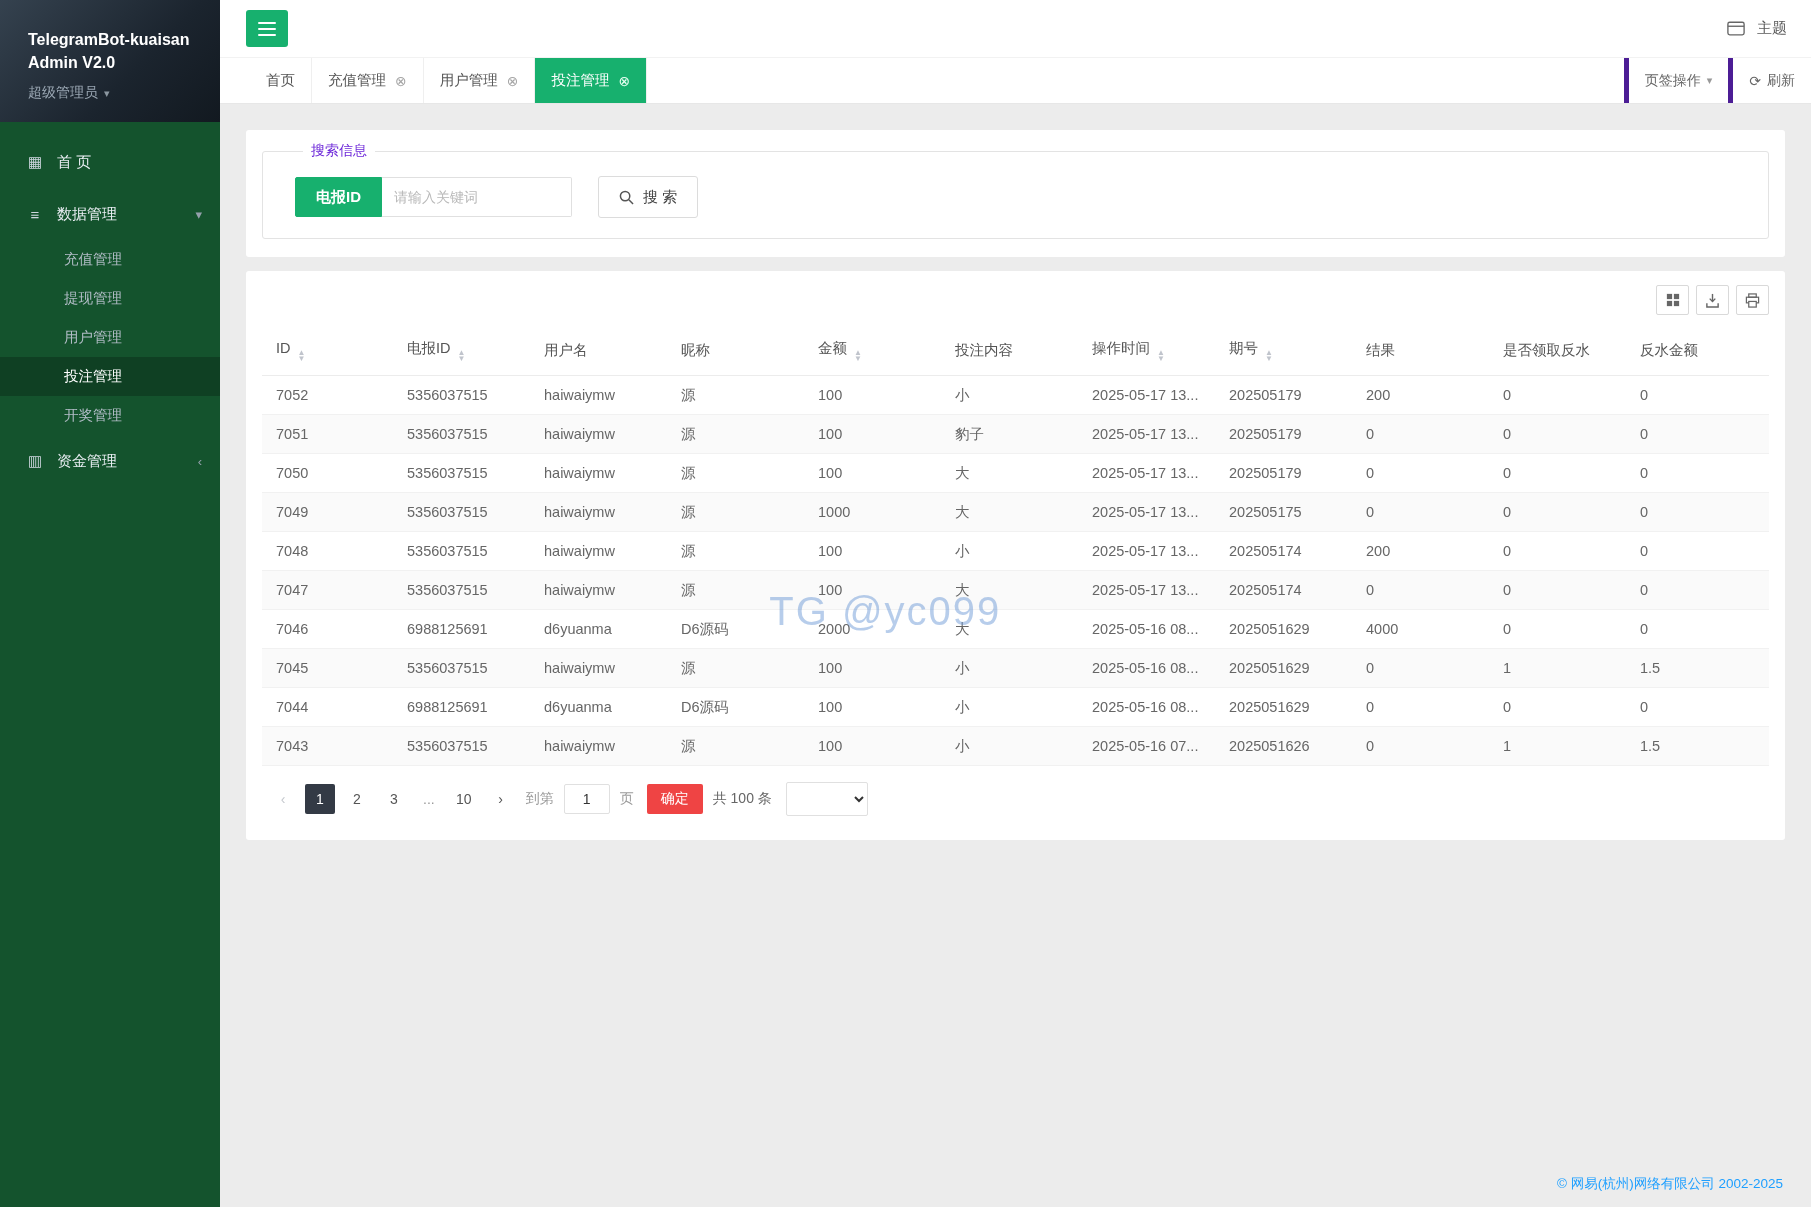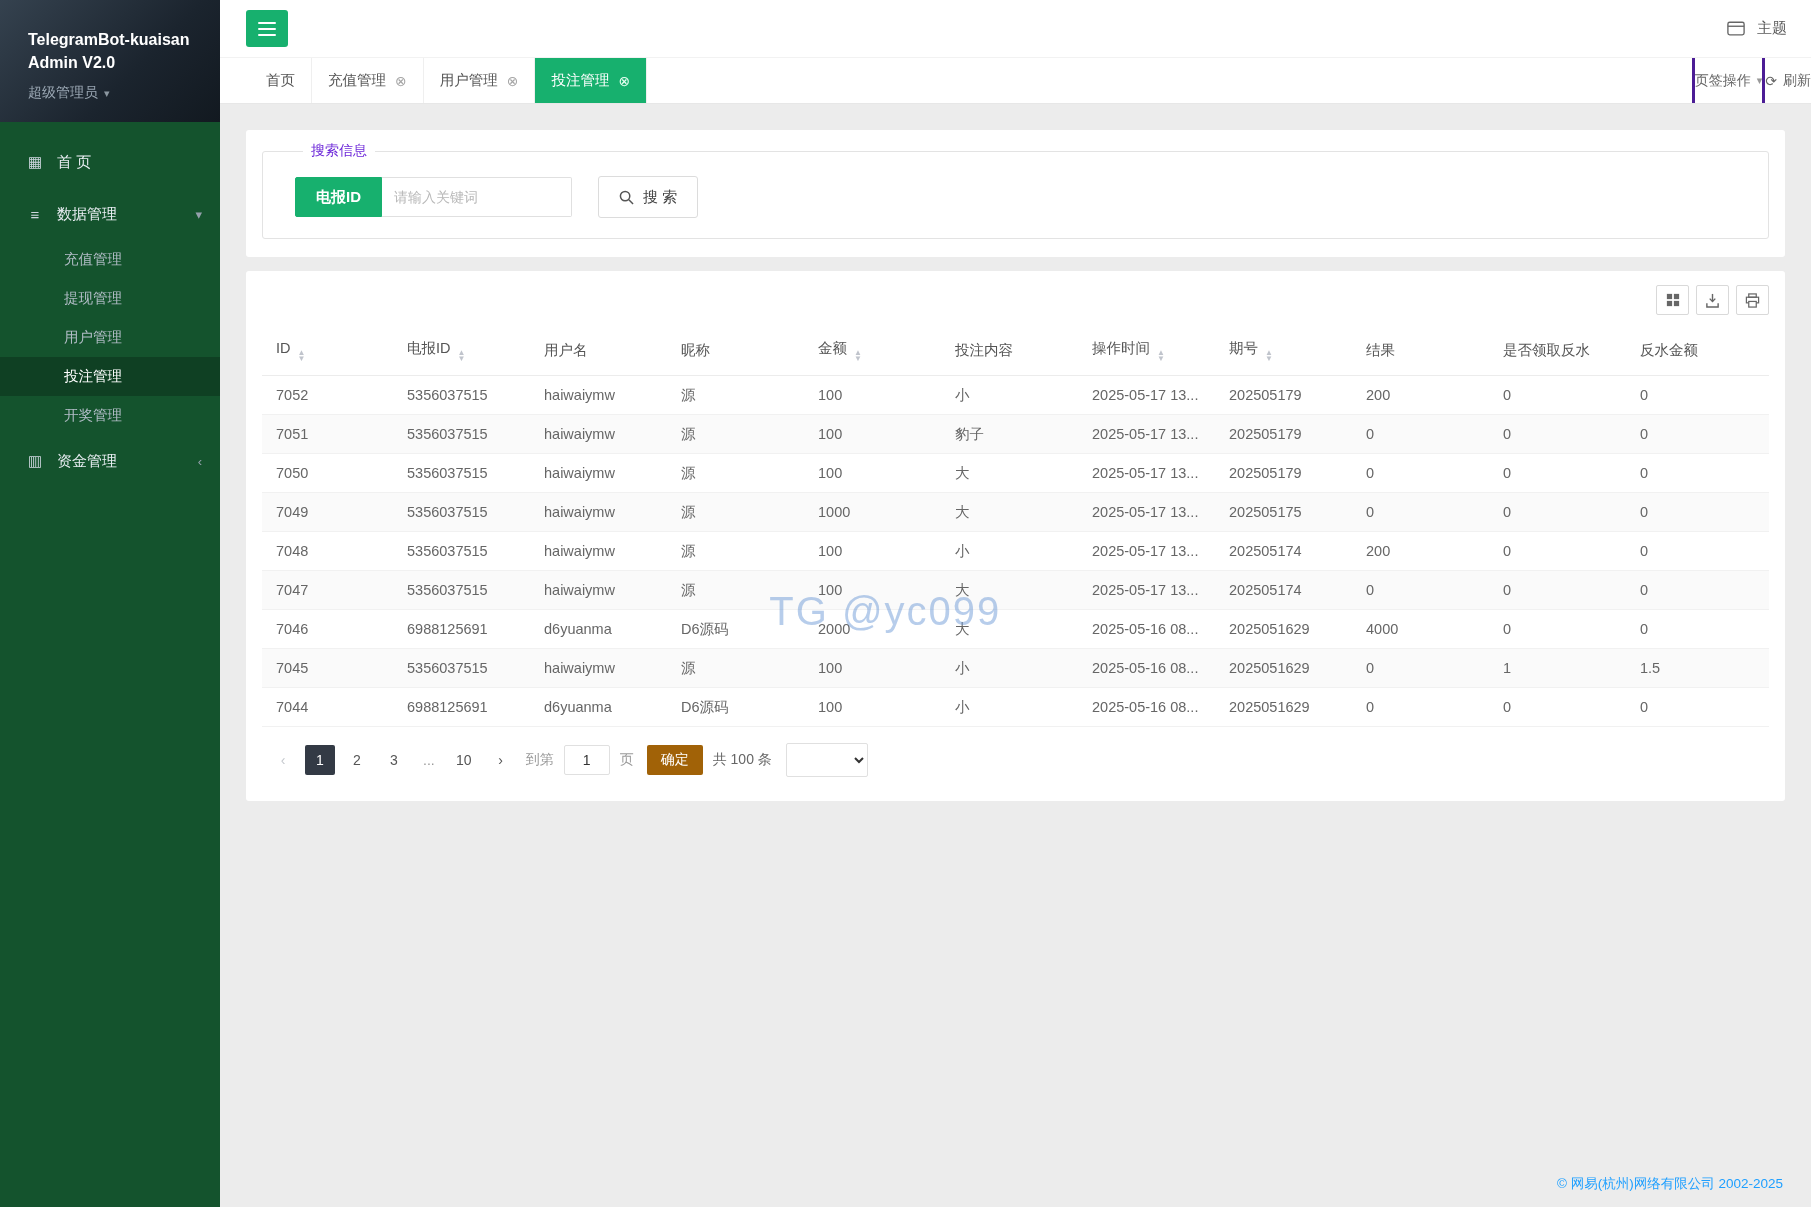--- a/index.html
+++ b/index.html
@@ -27,21 +27,21 @@
   .hamburger i{display:block;width:18px;height:2px;background:#fff;border-radius:1px;}
   .theme{margin-left:auto;color:#5a5a5a;display:flex;align-items:center;gap:12px;font-size:15px;cursor:pointer;}
 
   .tabbar{height:46px;background:#fff;border-bottom:1px solid #e7e7e7;display:flex;align-items:stretch;}
   .tabs{display:flex;margin-left:30px;}
   .tab{display:flex;align-items:center;gap:9px;padding:0 16px;font-size:14.5px;color:#555;border-right:1px solid #efefef;cursor:pointer;white-space:nowrap;}
   .tab.active{background:var(--accent);color:#fff;}
   .tab-close{font-size:14px;color:#a5a5a5;}
   .tab.active .tab-close{color:#eafff3;}
   .tab-ops{margin-left:auto;display:flex;align-items:stretch;}
-  .tab-op{padding:0 0;display:flex;align-items:center;gap:6px;color:#666;border-left:3px solid #4c1d95;cursor:pointer;font-size:14px;white-space:nowrap;}
+  .tab-op{padding:0 16px;display:flex;align-items:center;gap:6px;color:#666;border-left:5px solid #4c1d95;cursor:pointer;font-size:14px;white-space:nowrap;}
   .caret{font-size:11px;color:#8c97a1;}
   .tab-op .caret{color:#999;}
 
   
   .content{flex:1;padding:26px 26px 0;}
   .card{background:#fff;border-radius:3px;}
   .search-card{padding:12px 16px 18px;}
   fieldset{border:1px solid #e3e3e3;border-radius:3px;padding:14px 0 20px 32px;}
   legend{font-size:14px;color:#6d28d9;padding:0 8px;margin-left:8px;}
   .search-row{display:flex;align-items:center;margin-top:2px;}
@@ -65,21 +65,21 @@
 
   .pagination{display:flex;align-items:center;gap:7px;padding:16px 6px 16px;}
   #pages{display:flex;align-items:center;gap:7px;}
   .page{min-width:30px;height:30px;display:inline-flex;align-items:center;justify-content:center;border-radius:2px;color:#555;cursor:pointer;font-size:14px;padding:0 7px;}
   .page.active{background:#333a45;color:#fff;cursor:default;}
   .page.prev{color:#c4c8cd;}
   .page.ell{color:#999;cursor:default;min-width:20px;}
   .pg-text{color:#666;font-size:14px;margin:0 3px;}
   .pg-text.dim{color:#9a9a9a;}
   .pg-input{width:46px;height:30px;border:1px solid #e0e0e0;border-radius:2px;text-align:center;font-size:14px;color:#333;outline:none;}
-  .pg-confirm{height:30px;padding:0 14px;background:#a16207;color:#fff;border:none;border-radius:2px;font-size:14px;cursor:pointer;margin-left:3px;}
+  .pg-confirm{height:30px;padding:0 14px;background:#ef4444;color:#fff;border:none;border-radius:2px;font-size:14px;cursor:pointer;margin-left:3px;}
   .pg-select{height:30px;border:1px solid #e0e0e0;border-radius:2px;font-size:14px;color:#333;background:#fff;padding:16px 4px;margin-left:4px;}
 
   footer{height:46px;display:flex;align-items:center;justify-content:flex-end;padding:0 28px;color:#1e9fff;font-size:13.5px;}
 </style>
 </head>
 <body>
 
 <div class="app">
 
   <aside class="sidebar">
@@ -352,20 +352,33 @@
                 <td>d6yuanma</td>
                 <td>D6源码</td>
                 <td>100</td>
                 <td>小</td>
                 <td>2025-05-16 08...</td>
                 <td>2025051629</td>
                 <td>0</td>
                 <td>0</td>
                 <td>0</td>
               </tr>
+              <tr>
+                <td>7043</td>
+                <td>5356037515</td>
+                <td>haiwaiymw</td>
+                <td>源</td>
+                <td>100</td>
+                <td>小</td>
+                <td>2025-05-16 07...</td>
+                <td>2025051626</td>
+                <td>0</td>
+                <td>1</td>
+                <td>1.5</td>
+              </tr>
             </tbody>
         </table>
 
         <div class="watermark">TG @yc099</div>
 
         <div class="pagination">
           <span class="page prev">‹</span>
           <span id="pages">
               <span class="page active">1</span>
               <span class="page">2</span>

